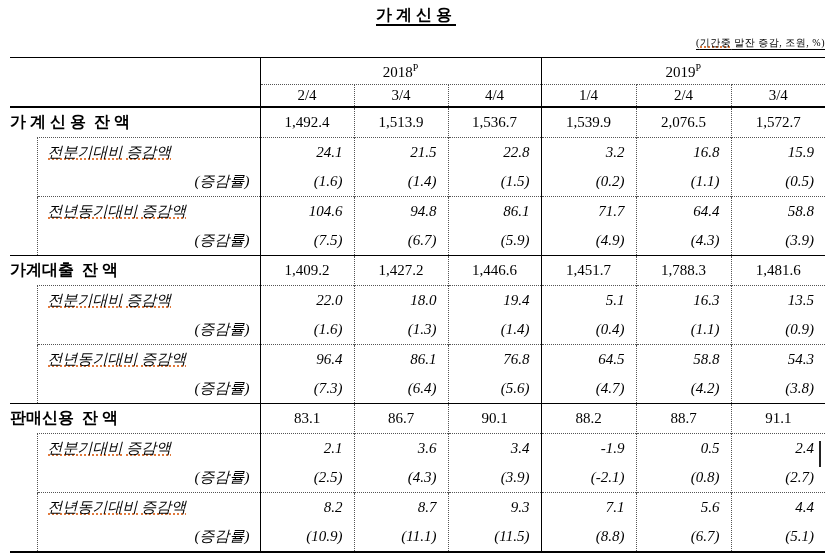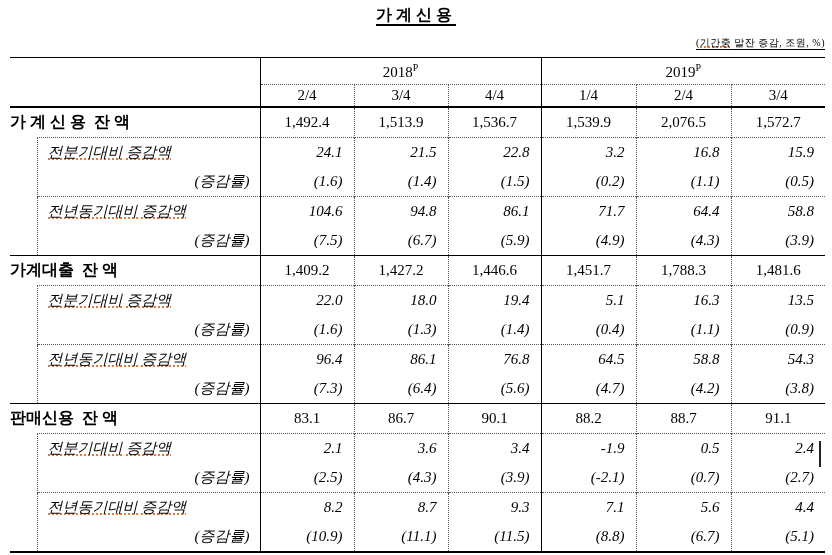--- a/index.html
+++ b/index.html
@@ -254,21 +254,21 @@
       <td class="bld bt-dot">
             <div class="l num">3.4</div>
             <div class="l num">(3.9)</div>
           </td>
       <td class="bls bt-dot">
             <div class="l num">-1.9</div>
             <div class="l num">(-2.1)</div>
           </td>
       <td class="bld bt-dot">
             <div class="l num">0.5</div>
-            <div class="l num">(0.7)</div>
+            <div class="l num">(0.8)</div>
           </td>
       <td class="bld bt-dot">
             <div class="l num">2.4</div>
             <div class="l num">(2.7)</div>
           </td>
     </tr>
     <tr class="r-band">
       <td></td>
       <td class="sublbl bld bt-dot">
         <div class="l lbl-line"><span class="sp">전년동기대비</span> <span class="sp">증감액</span></div>

